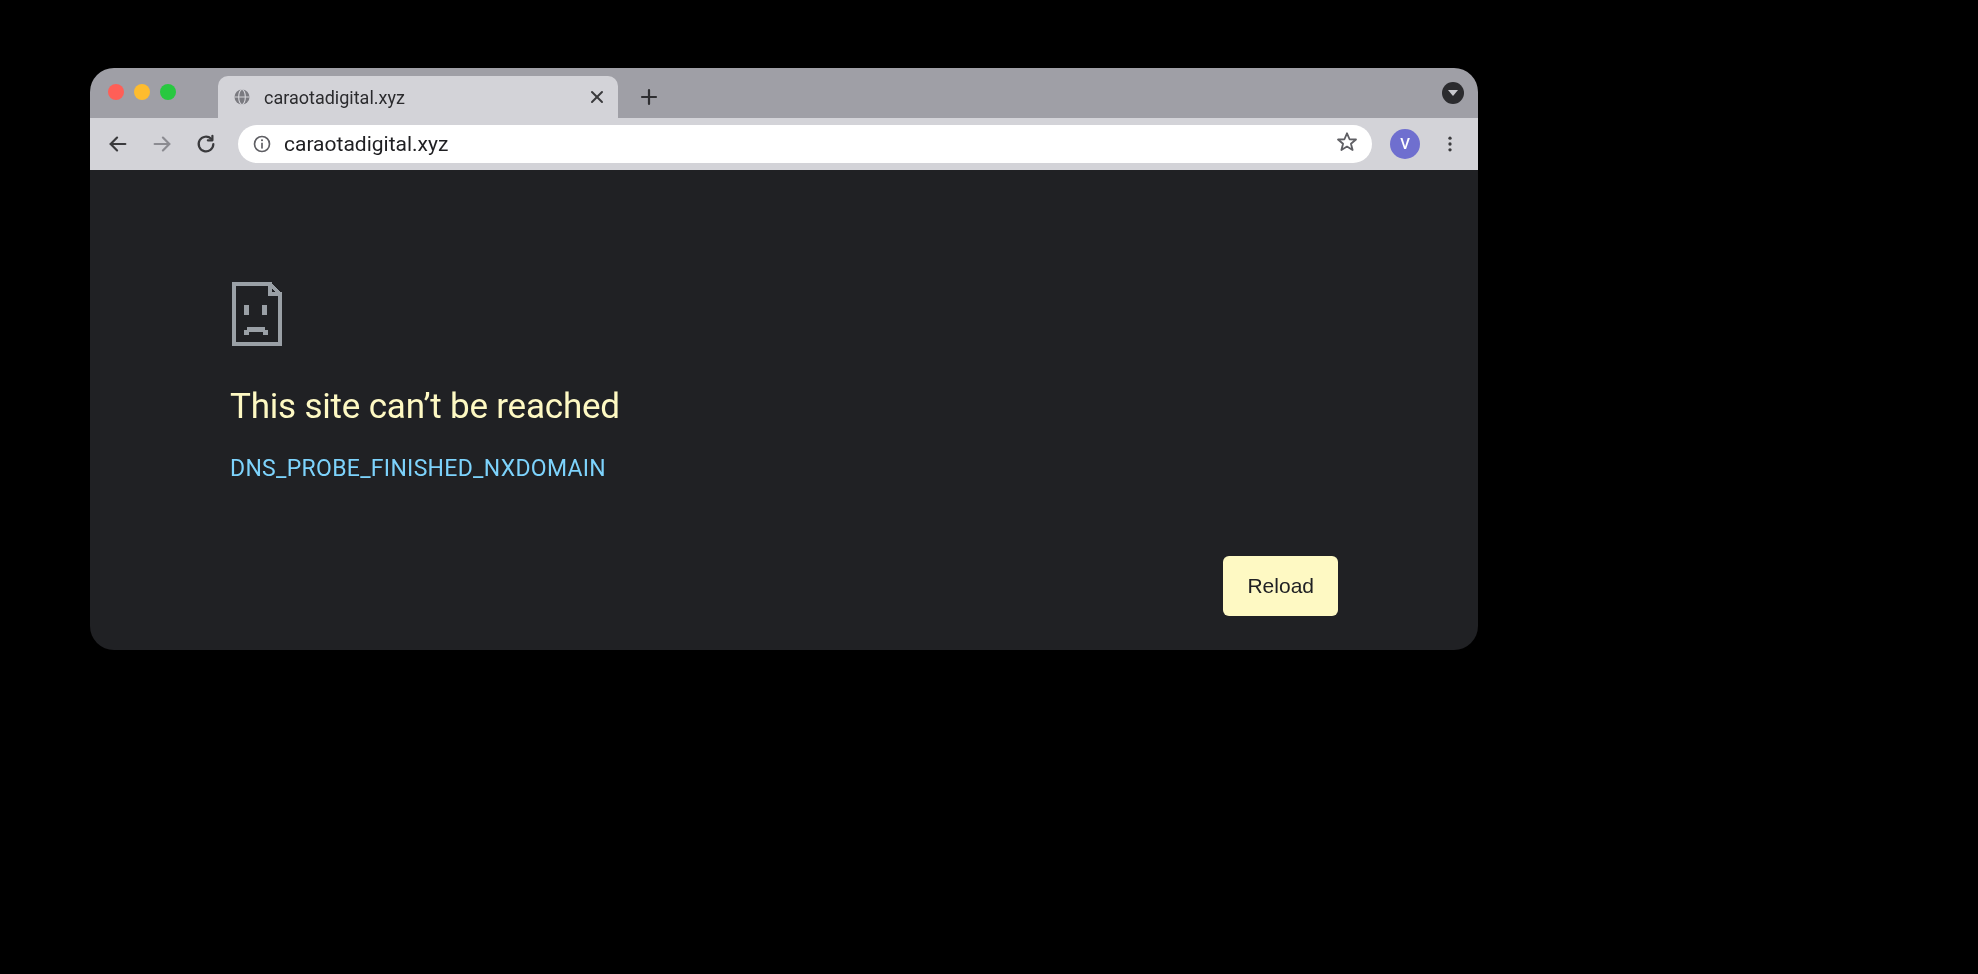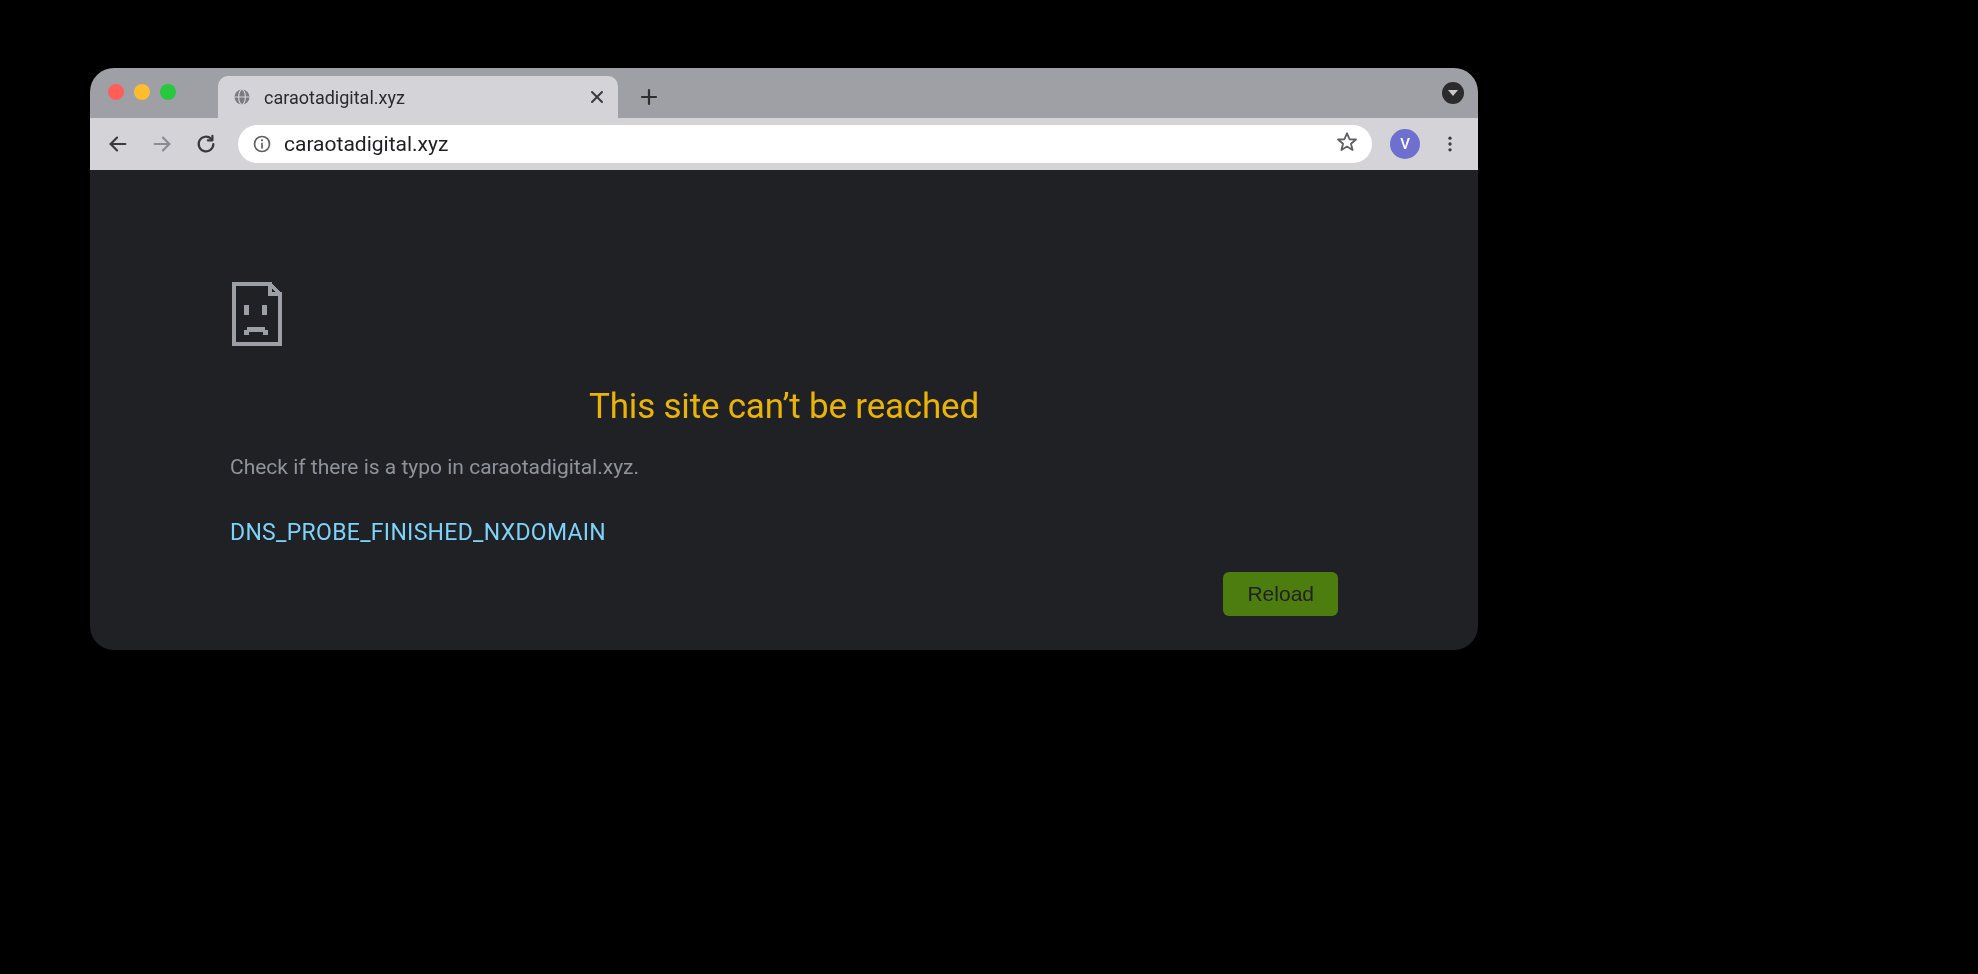--- a/index.html
+++ b/index.html
@@ -110,31 +110,31 @@
   .content {
     flex:1;
     background:#202124;
     position:relative;
     padding:110px 140px 0 140px;
     color:#9aa0a6;
   }
   .sad-icon { margin-bottom:36px; }
   .sad-icon svg { width:60px; height:70px; display:block; }
 
-  .err-title { font-size:35px; color:#eab308; font-weight:400; margin-bottom:28px; letter-spacing:-0.2px;text-align:center; }
+  .err-title { font-size:35px; color:#fef9c3; font-weight:400; margin-bottom:28px; letter-spacing:-0.2px; }
   .err-msg   { font-size:21px; color:#8f949b; margin-bottom:40px; }
   .err-code  { font-size:23px; color:#7dd3fc; letter-spacing:0.3px; }
 
   .reload-btn {
     position:absolute;
     right:140px; bottom:34px;
-    background:#4d7c0f;
+    background:#fef9c3;
     color:#202124;
     font-size:21px;
-    padding:10px 24px;
+    padding:18px 24px;
     border-radius:6px;
     border:none;
     cursor:pointer;
   }
 </style>
 </head>
 <body>
 
 <div class="stage">
   <div class="window">
@@ -235,23 +235,20 @@
           <rect x="14" y="25" width="5" height="10" fill="#9aa0a6"></rect>
           <rect x="32" y="25" width="5" height="10" fill="#9aa0a6"></rect>
           <rect x="17" y="47" width="18" height="5" fill="#9aa0a6"></rect>
           <rect x="14" y="50" width="5" height="5" fill="#9aa0a6"></rect>
           <rect x="33" y="50" width="5" height="5" fill="#9aa0a6"></rect>
         </svg>
       </div>
 
       <h1 class="err-title">This site can’t be reached</h1>
 
-      <p class="err-msg">
-        <span>Check if there is a typo in </span><span>caraotadigital.xyz</span><span>.</span>
-      </p>
 
       <p class="err-code">DNS_PROBE_FINISHED_NXDOMAIN</p>
 
       <button class="reload-btn">Reload</button>
     </div>
 
   </div>
 </div>
 
 </body></html>

